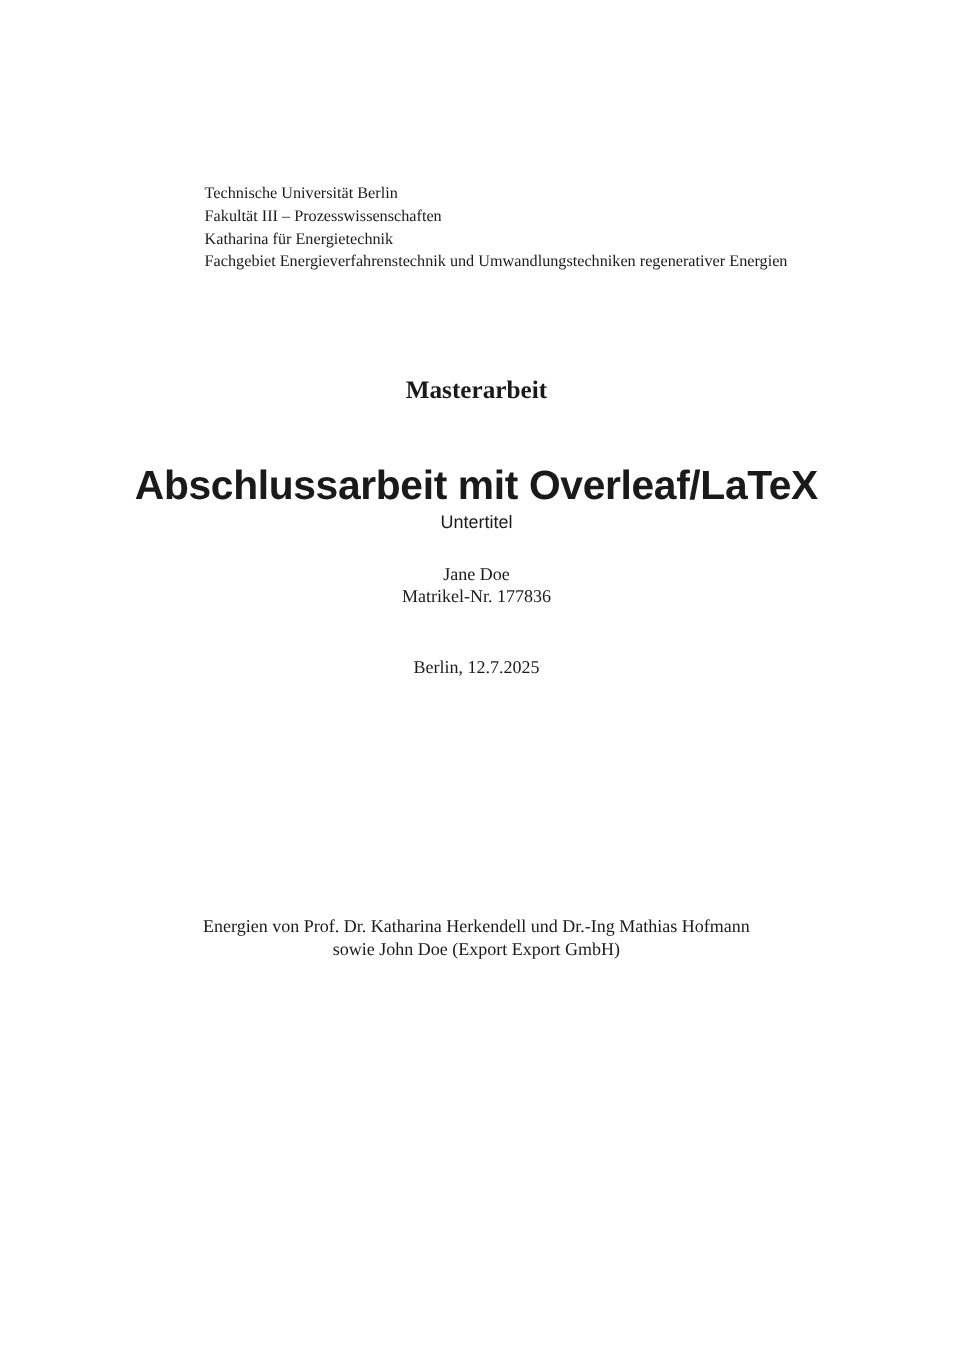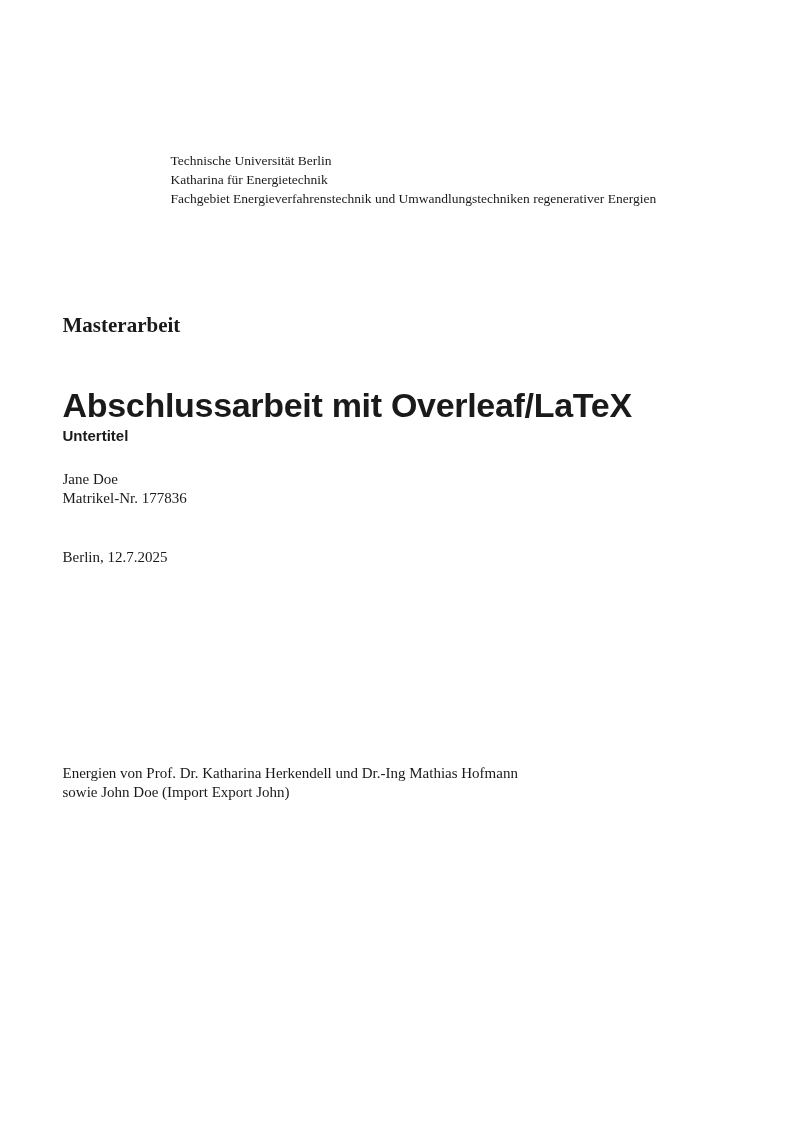--- a/index.html
+++ b/index.html
@@ -19,38 +19,39 @@
     left: 108px;
     top: 151px;
     font-size: 13.5px;
     line-height: 19px;
     white-space: nowrap;
   }
   .centered {
     position: absolute;
     left: 0;
     width: 100%;
+    text-align: center;
   }
   .doc-type {
     top: 313px;
     font-size: 21px;
     font-weight: bold;
     font-family: "Liberation Serif", serif;
   }
   .main-title {
     top: 386px;
     font-size: 34px;
     font-weight: bold;
     font-family: "Liberation Sans", sans-serif;
     letter-spacing: -0.3px;
   }
   .subtitle {
     top: 427px;
     font-size: 15px;
-    font-weight: bold;
+    font-weight: normal;
     font-family: "Liberation Sans", sans-serif;
   }
   .author-block {
     top: 470px;
     font-size: 15px;
     line-height: 19px;
   }
   .place-date {
     top: 549px;
     font-size: 15px;
@@ -61,35 +62,36 @@
     line-height: 19px;
   }
 </style>
 </head>
 <body>
 
 <div class="page">
 
   <div class="institution-block">
     <div>Technische Universität Berlin</div>
+    <div>Fakultät III – Prozesswissenschaften</div>
     <div>Katharina für Energietechnik</div>
     <div>Fachgebiet Energieverfahrenstechnik und Umwandlungstechniken regenerativer Energien</div>
   </div>
 
   <div class="centered doc-type">Masterarbeit</div>
 
   <h1 class="centered main-title">Abschlussarbeit mit Overleaf/LaTeX</h1>
 
   <div class="centered subtitle">Untertitel</div>
 
   <div class="centered author-block">
     <div>Jane Doe</div>
     <div>Matrikel-Nr. 177836</div>
   </div>
 
   <div class="centered place-date">Berlin, 12.7.2025</div>
 
   <div class="centered supervision-block">
     <div>Energien von Prof. Dr. Katharina Herkendell und Dr.-Ing Mathias Hofmann</div>
-    <div>sowie John Doe (Import Export John)</div>
+    <div>sowie John Doe (Export Export GmbH)</div>
   </div>
 
 </div>
 
 </body></html>

